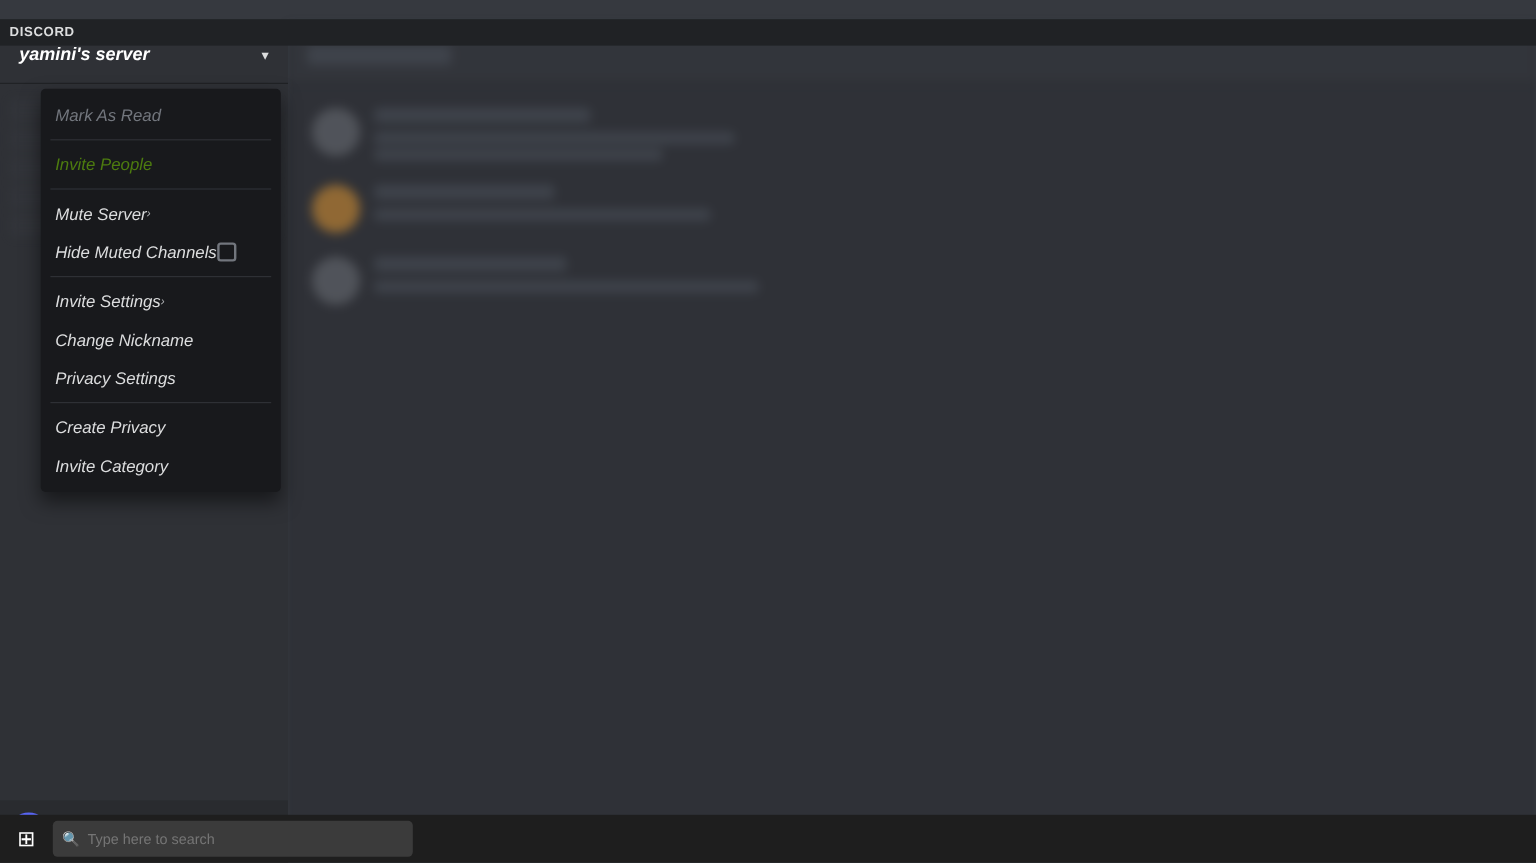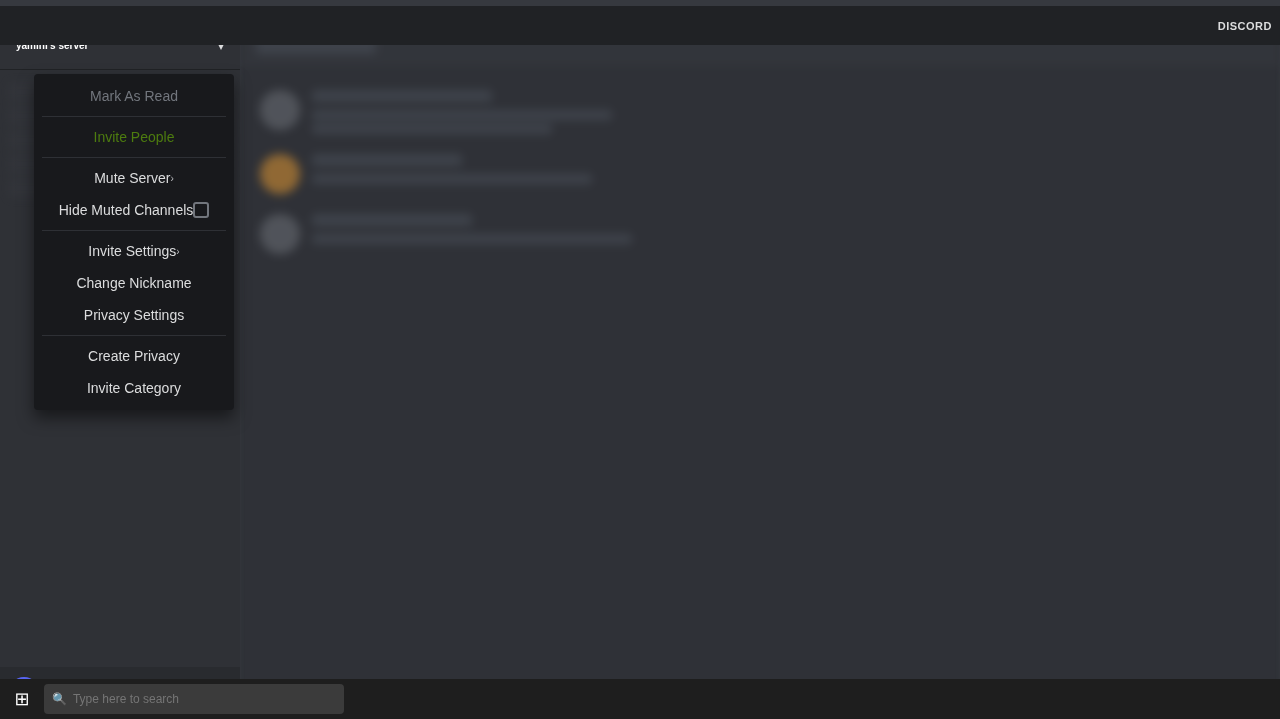--- a/index.html
+++ b/index.html
@@ -8,28 +8,27 @@
       height: 719px;
       overflow: hidden;
       font-family: 'Segoe UI', Arial, sans-serif;
       background: #36393f;
       position: relative;
     }
 
     
     .titlebar {
       position: absolute;
-      top: 6px; left: 0; right: 0;
-      height: 39px;
+      top: 16px; left: 0; right: 0;
+      height: 22px;
       background: #202225;
       display: flex;
       align-items: center;
       padding: 0 8px;
       z-index: 100;
-      justify-content: flex-end;
     }
     .titlebar-title {
       color: #dcddde;
       font-size: 11px;
       font-weight: 600;
       letter-spacing: 0.5px;
     }
 
     
     .app-container {
@@ -100,22 +99,23 @@
       height: 48px;
       padding: 0 16px;
       display: flex;
       align-items: center;
       justify-content: space-between;
       border-bottom: 1px solid #202225;
       cursor: pointer;
     }
     .server-name {
       color: #fff;
-      font-size: 10px;
+      font-size: 15px;
       font-weight: 600;
+      font-style: italic;
     }
     .chevron-icon {
       color: #dcddde;
       font-size: 12px;
     }
     .channel-list {
       flex: 1;
       padding: 8px 0;
       overflow-y: auto;
     }
@@ -215,26 +215,27 @@
       border-radius: 4px;
       padding: 6px 0;
       box-shadow: 0 8px 16px rgba(0,0,0,0.5);
       z-index: 1000;
     }
     .menu-item {
       height: 32px;
       padding: 0 8px;
       display: flex;
       align-items: center;
-      justify-content: center;
+      justify-content: flex-start;
       cursor: pointer;
       font-size: 14px;
       color: #dcddde;
       border-radius: 2px;
       margin: 0 4px;
+      font-style: italic;
     }
     .menu-item.muted-gray {
       color: #72767d;
     }
     .menu-item.blue-text {
       color: #4d7c0f;
     }
     .menu-divider {
       height: 1px;
       background: #2e3035;

